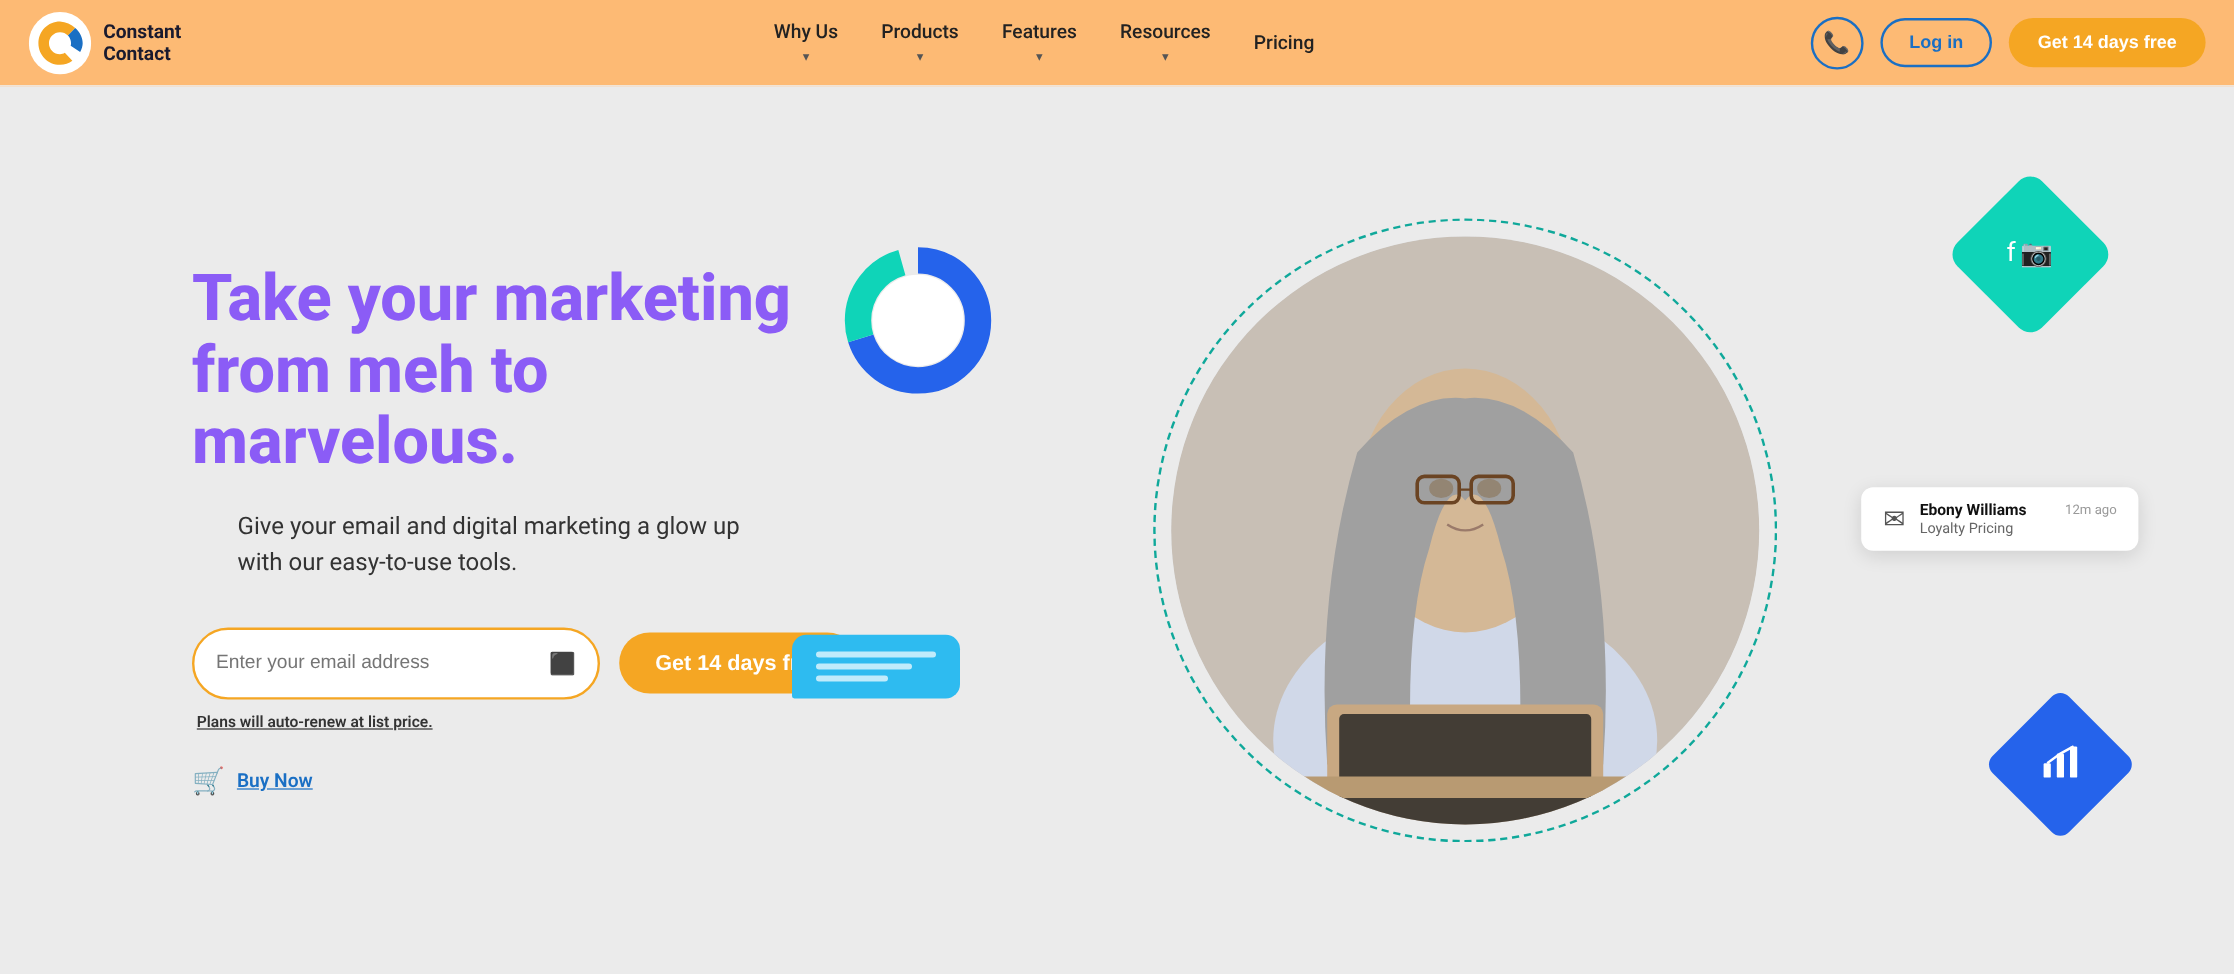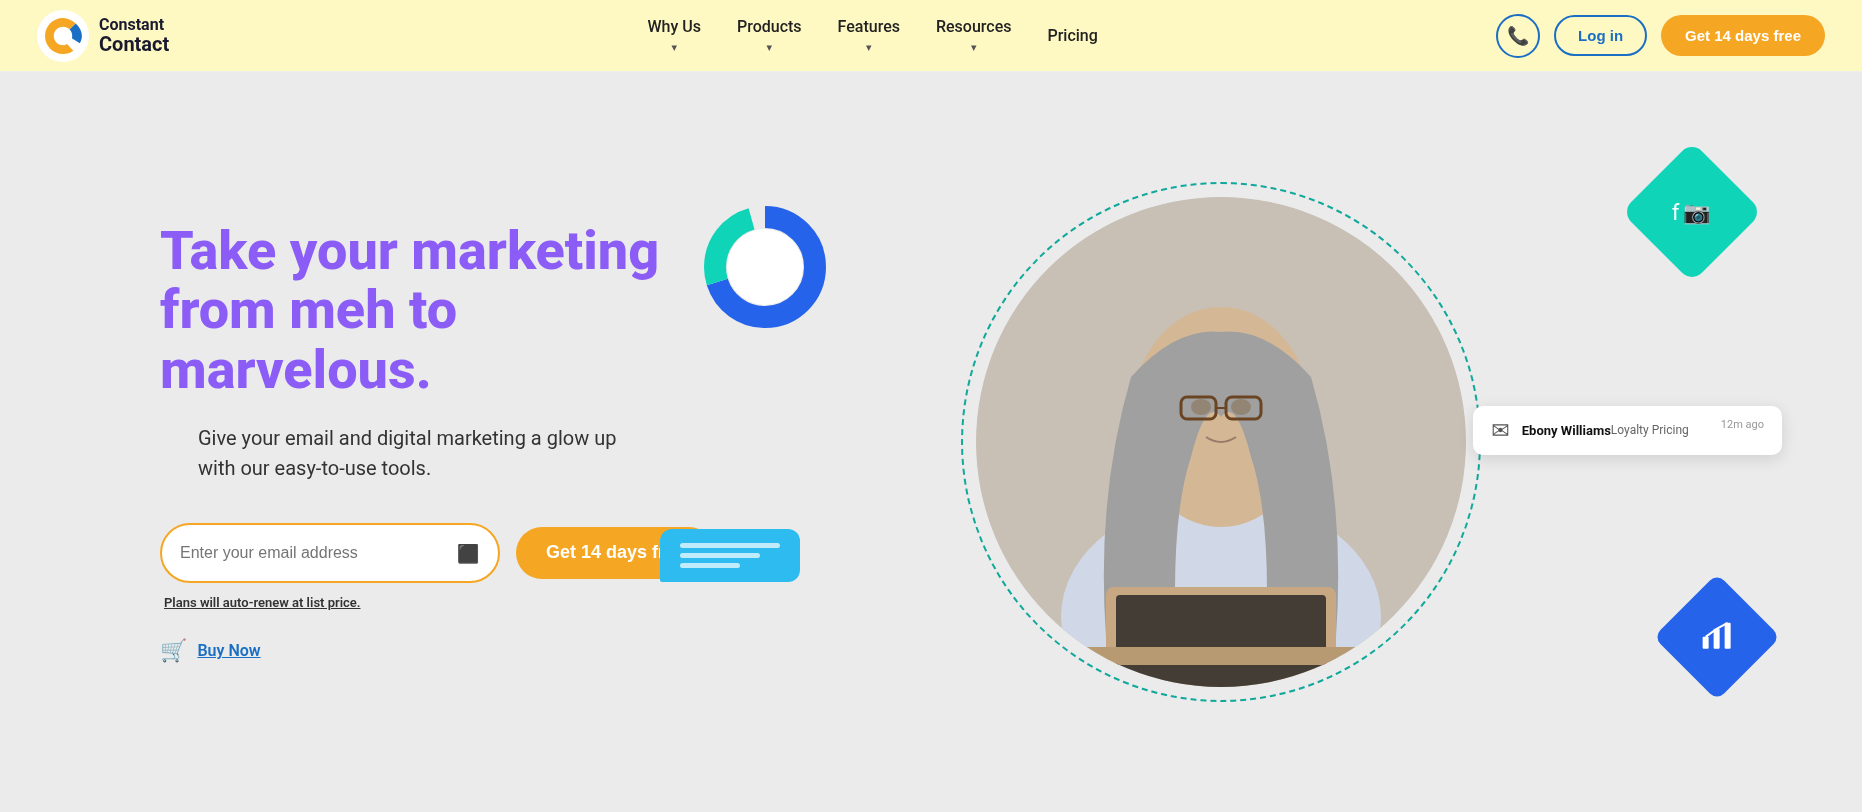--- a/index.html
+++ b/index.html
@@ -1,24 +1,24 @@
 <!DOCTYPE html>
 <html><head>
   <meta charset="utf-8">
   <style>
     * { margin: 0; padding: 0; box-sizing: border-box; }
     body { font-family: -apple-system, BlinkMacSystemFont, 'Segoe UI', Roboto, sans-serif; background: #f0f0f0; overflow-x: hidden; }
 
     
     .header {
-      background: #fef9c3;
+      background: #fdba74;
       display: flex;
       align-items: center;
       justify-content: space-between;
-      padding: 0 37px;
+      padding: 0 24px;
       height: 72px;
       border-bottom: 1px solid #eee;
       position: relative;
       z-index: 10;
     }
     .logo-area {
       display: flex;
       align-items: center;
       gap: 10px;
     }
@@ -31,21 +31,21 @@
       flex-direction: column;
       line-height: 1.1;
     }
     .logo-text span:first-child {
       font-weight: 700;
       font-size: 16px;
       color: #1a1a2e;
     }
     .logo-text span:last-child {
       font-weight: 700;
-      font-size: 20px;
+      font-size: 16px;
       color: #1a1a2e;
     }
     .nav {
       display: flex;
       align-items: center;
       gap: 36px;
       margin-left: 80px;
     }
     .nav-item {
       display: flex;
@@ -279,21 +279,21 @@
       box-shadow: 0 4px 16px rgba(0,0,0,0.12);
       z-index: 6;
       white-space: nowrap;
     }
     .email-card-icon {
       font-size: 22px;
       color: #555;
     }
     .email-card-text {
       display: flex;
-      flex-direction: row;
+      flex-direction: column;
     }
     .email-card-name {
       font-weight: 700;
       font-size: 13px;
       color: #111;
     }
     .email-card-sub {
       font-size: 12px;
       color: #666;
     }

